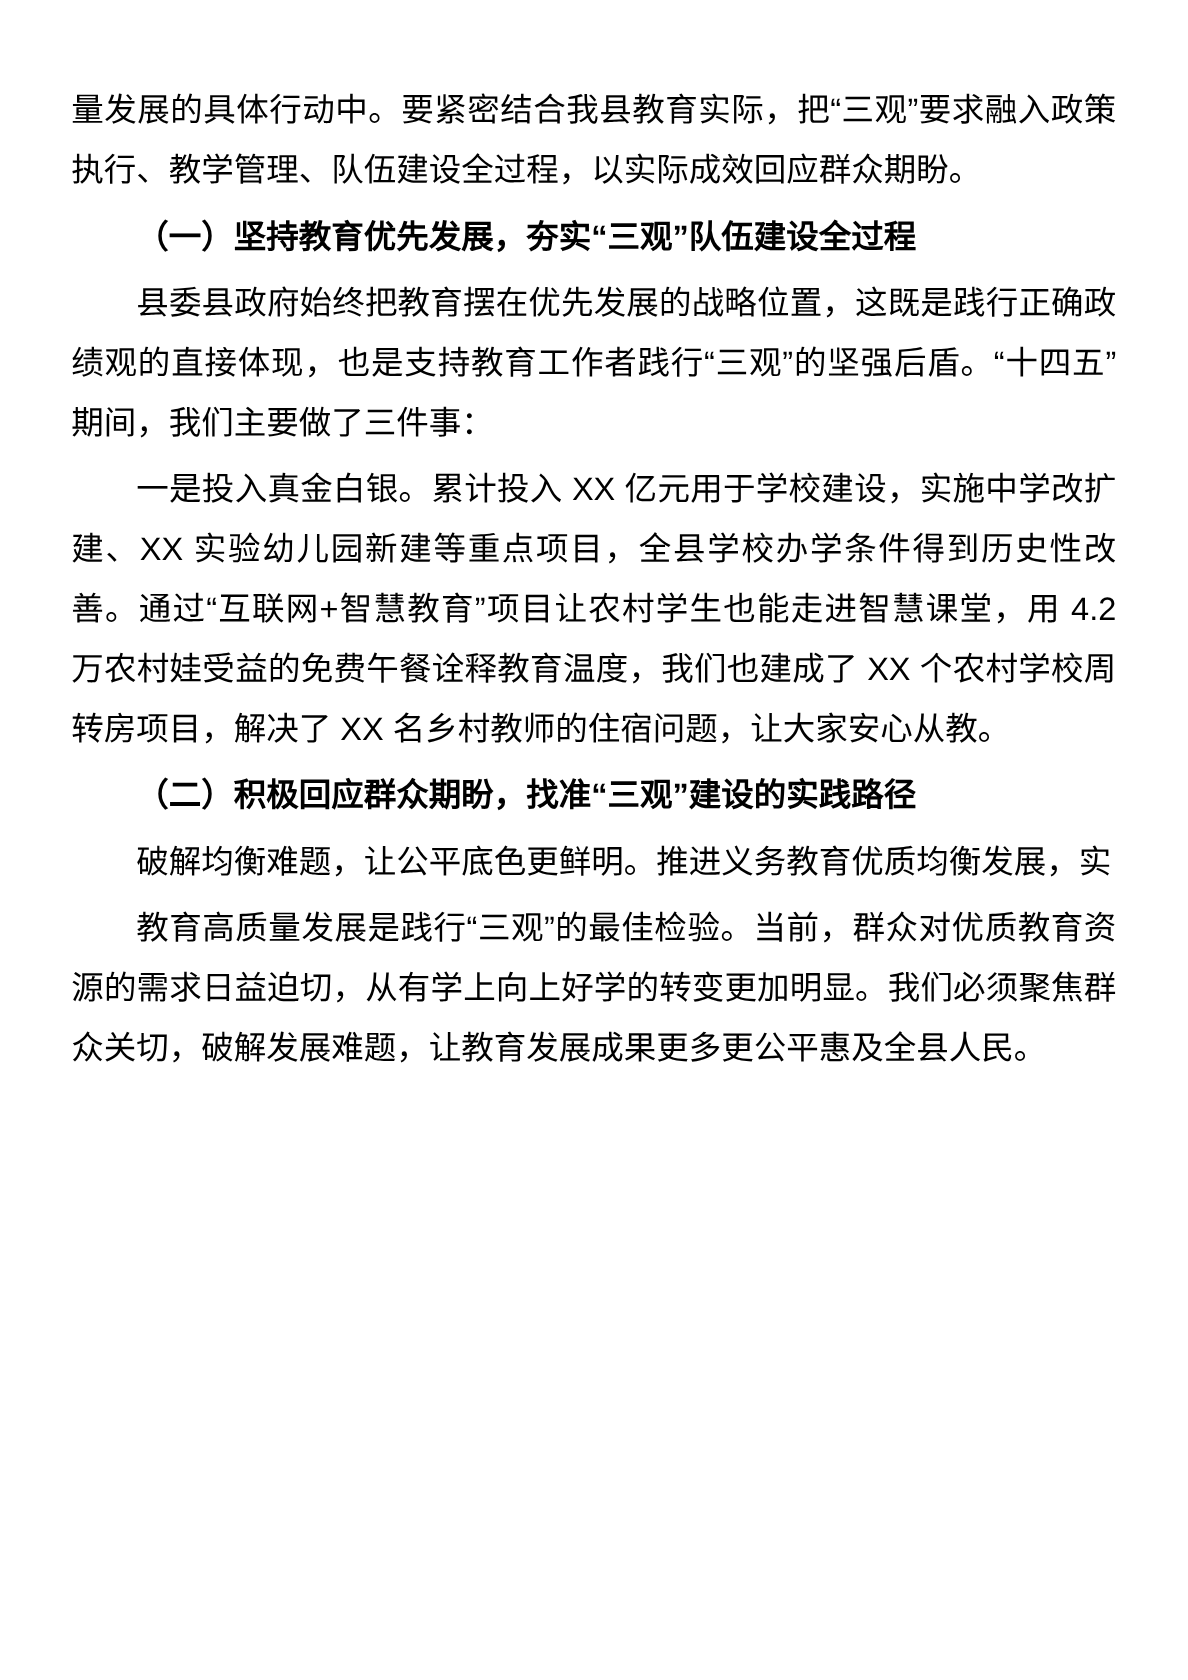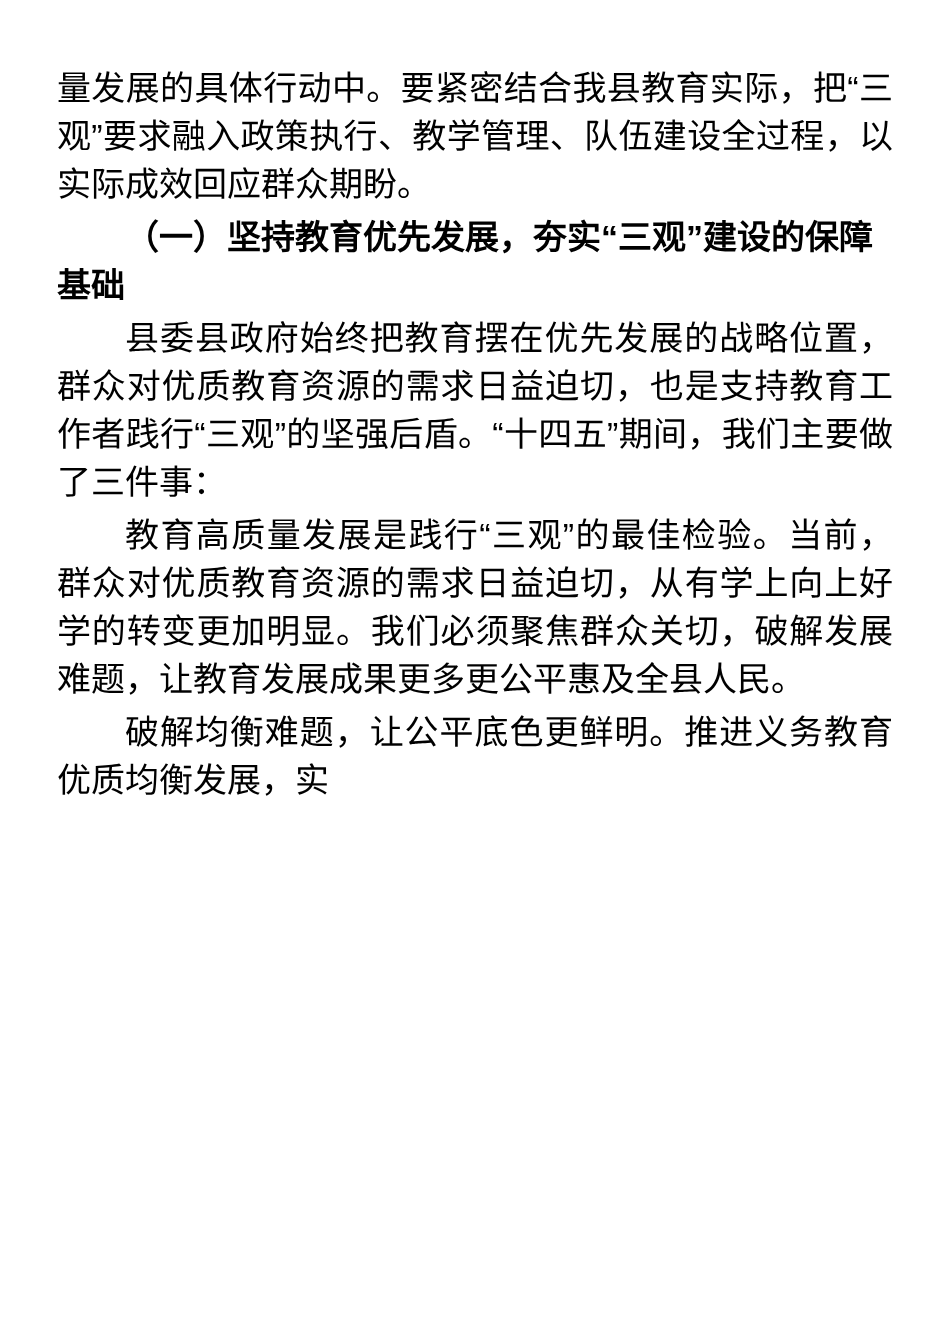--- a/index.html
+++ b/index.html
@@ -17,21 +17,21 @@
     width: 950px;
     height: 1344px;
     padding: 64px 57px 40px 57px;
     background: #ffffff;
   }
   .doc-body {
     width: 836px;
   }
   .para {
     font-family: "Liberation Sans", sans-serif;
-    font-size: 34px;
+    font-size: 26px;
     line-height: 48px;
     color: #000000;
     margin: 0 0 5px 0;
     text-align: justify;
     text-justify: inter-ideograph;
     letter-spacing: 0;
     word-break: break-all;
   }
   .para.indent {
     text-indent: 2em;
@@ -44,18 +44,20 @@
     text-indent: 2em;
     text-align: left;
   }
 </style>
 </head>
 <body>
 
 <div class="page">
   <div class="doc-body" id="doc-body">
       <p class="para no-indent">量发展的具体行动中。要紧密结合我县教育实际，把“三观”要求融入政策执行、教学管理、队伍建设全过程，以实际成效回应群众期盼。</p>
-      <p class="para heading">（一）坚持教育优先发展，夯实“三观”建设的保障基础</p>
-      <p class="para indent">县委县政府始终把教育摆在优先发展的战略位置，群众对优质教育资源的需求日益迫切，也是支持教育工作者践行“三观”的坚强后盾。“十四五”期间，我们主要做了三件事：</p>
+      <p class="para heading">（一）坚持教育优先发展，夯实“三观”队伍建设全过程</p>
+      <p class="para indent">县委县政府始终把教育摆在优先发展的战略位置，这既是践行正确政绩观的直接体现，也是支持教育工作者践行“三观”的坚强后盾。“十四五”期间，我们主要做了三件事：</p>
+      <p class="para indent">一是投入真金白银。累计投入 XX 亿元用于学校建设，实施中学改扩建、XX 实验幼儿园新建等重点项目，全县学校办学条件得到历史性改善。通过“互联网+智慧教育”项目让农村学生也能走进智慧课堂，用 4.2 万农村娃受益的免费午餐诠释教育温度，我们也建成了 XX 个农村学校周转房项目，解决了 XX 名乡村教师的住宿问题，让大家安心从教。</p>
+      <p class="para heading">（二）积极回应群众期盼，找准“三观”建设的实践路径</p>
+      <p class="para indent">破解均衡难题，让公平底色更鲜明。推进义务教育优质均衡发展，实</p>
       <p class="para indent">教育高质量发展是践行“三观”的最佳检验。当前，群众对优质教育资源的需求日益迫切，从有学上向上好学的转变更加明显。我们必须聚焦群众关切，破解发展难题，让教育发展成果更多更公平惠及全县人民。</p>
-      <p class="para indent">破解均衡难题，让公平底色更鲜明。推进义务教育优质均衡发展，实</p>
     </div>
 </div>
 
 </body></html>

